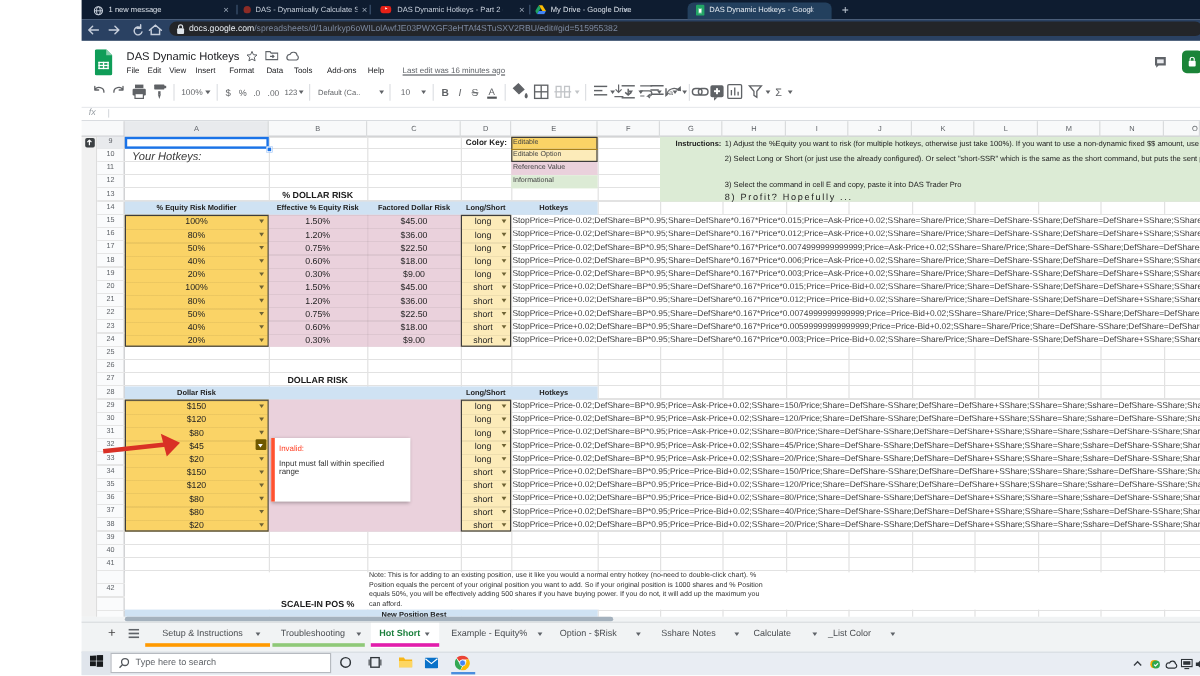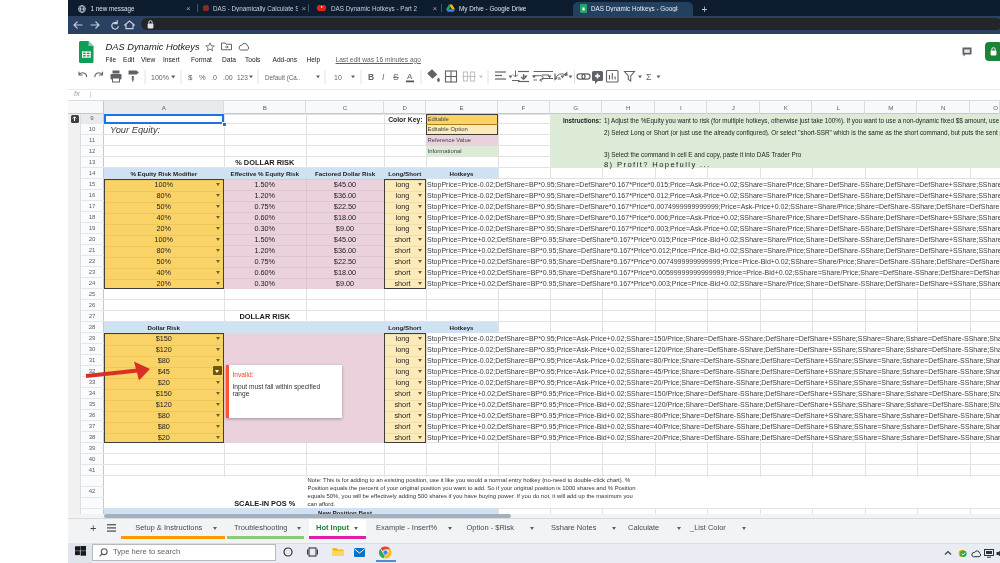--- a/index.html
+++ b/index.html
@@ -44,33 +44,34 @@
 <path d="M20 7 H28 M24.8 3.8 L28 7 L24.8 10.2"></path>
 <path d="M46.2 5.2 A3.3 3.3 0 1 0 47.3 8.6 M46.2 2.6 V5.6 H43.2"></path>
 <path d="M53.5 7.2 L58.5 3 L63.5 7.2 M55 6.5 V10.7 H62 V6.5"></path>
 </g>
     </svg>
 <div class="ab" style="left:141px;top:17.8px;width:861px;height:12.7px;background:#232529;border-radius:6.3px;"></div>
 <svg class="ab" style="left:147px;top:20px" width="7" height="9" viewBox="0 0 7 9">
       <rect x="0.6" y="3.6" width="5.8" height="4.8" rx="0.8" fill="#dfe4ea"></rect>
       <path d="M1.8 3.6 V2.4 a1.7 1.7 0 0 1 3.4 0 V3.6" fill="none" stroke="#dfe4ea" stroke-width="1"></path>
     </svg>
+<div class="ab" style="left:157.5px;top:20.2px;font-size:7.2px;line-height:8px;white-space:nowrap;"><span style="color:#e8edf3;">docs.google.com</span><span style="color:#7c89a0;">/spreadsheets/d/1aulrkyp6oWILolAwfJE03PWXGF3eHTAf4STuSXV2RBU/edit#gid=515955382</span></div>
 <svg class="ab" style="left:78.5px;top:40.5px" width="15" height="22" viewBox="0 0 15 22">
 <path d="M1.5 0 H9.5 L14.5 5 V20.5 A1.5 1.5 0 0 1 13 22 H1.5 A1.5 1.5 0 0 1 0 20.5 V1.5 A1.5 1.5 0 0 1 1.5 0 Z" fill="#0f9d58"></path>
 <path d="M9.5 0 L14.5 5 H9.5 Z" fill="#87ceac"></path>
 <g fill="#fff">
         <rect x="3" y="10.5" width="8.6" height="1.1"></rect>
         <rect x="3" y="13" width="8.6" height="1.1"></rect>
         <rect x="3" y="15.5" width="8.6" height="1.1"></rect>
         <rect x="3" y="10.5" width="1.1" height="6.1"></rect>
         <rect x="6.75" y="10.5" width="1.1" height="6.1"></rect>
         <rect x="10.5" y="10.5" width="1.1" height="6.1"></rect>
       </g>
     </svg>
-<div class="ab" style="left:105.5px;top:42.2px;font-size:9.3px;line-height:10.3px;color:#202124;white-space:nowrap;font-style:italic;">DAS Dynamic Hotkeys</div>
+<div class="ab" style="left:105.5px;top:42.2px;font-size:9.3px;line-height:10.3px;color:#202124;white-space:nowrap;">DAS Dynamic Hotkeys</div>
 <svg class="ab" style="left:205px;top:41.5px" width="10" height="10" viewBox="0 0 24 24">
       <path d="M12 17.27L18.18 21l-1.64-7.03L22 9.24l-7.19-.61L12 2 9.19 8.63 2 9.24l5.46 4.73L5.82 21z" fill="none" stroke="#5f6368" stroke-width="2"></path>
     </svg>
 <svg class="ab" style="left:221px;top:42px" width="11" height="9" viewBox="0 0 22 18">
       <path d="M1 2 h7 l2 2.5 h11 v11 h-20 z" fill="none" stroke="#5f6368" stroke-width="2"></path>
       <path d="M8 10 h6 M12 7.5 l2.5 2.5 L12 12.5" stroke="#5f6368" stroke-width="2" fill="none"></path>
     </svg>
 <svg class="ab" style="left:237.5px;top:43px" width="12" height="8" viewBox="0 0 24 16">
       <path d="M19 6 A6 6 0 0 0 7.5 4.5 A5 5 0 0 0 5 14 H18.5 A4.5 4.5 0 0 0 19 6 Z" fill="none" stroke="#5f6368" stroke-width="2"></path>
     </svg>
@@ -444,21 +445,21 @@
 <div class="ab" style="left:427px;top:422.7px;font-size:7px;line-height:8px;color:#3c3c3c;white-space:nowrap;width:573px;overflow:hidden;">StopPrice=Price+0.02;DefShare=BP*0.95;Price=Price-Bid+0.02;SShare=40/Price;Share=DefShare-SShare;DefShare=DefShare+SShare;SShare=Share;Sshare=DefShare-SShare;Share=0.5*Share;Share=DefShare-Share;DefShare=DefShare+Share</div>
 <div class="ab" style="left:427px;top:433.7px;font-size:7px;line-height:8px;color:#3c3c3c;white-space:nowrap;width:573px;overflow:hidden;">StopPrice=Price+0.02;DefShare=BP*0.95;Price=Price-Bid+0.02;SShare=20/Price;Share=DefShare-SShare;DefShare=DefShare+SShare;SShare=Share;Sshare=DefShare-SShare;Share=0.5*Share;Share=DefShare-Share;DefShare=DefShare+Share</div>
 <div class="ab" style="left:307.5px;top:477.3px;font-size:5.9px;line-height:6.9px;color:#333;white-space:nowrap;">Note: This is for adding to an existing position, use it like you would a normal entry hotkey (no-need to double-click chart). %</div>
 <div class="ab" style="left:307.5px;top:485.05px;font-size:5.9px;line-height:6.9px;color:#333;white-space:nowrap;">Position equals the percent of your original position you want to add. So if your original position is 1000 shares and % Position</div>
 <div class="ab" style="left:307.5px;top:492.8px;font-size:5.9px;line-height:6.9px;color:#333;white-space:nowrap;">equals 50%, you will be effectively adding 500 shares if you have buying power. If you do not, it will add up the maximum you</div>
 <div class="ab" style="left:307.5px;top:500.55px;font-size:5.9px;line-height:6.9px;color:#333;white-space:nowrap;">can afford.</div>
 <div class="ab" style="left:223.5px;top:499.5px;width:82.5px;text-align:center;font-size:7.4px;line-height:8.4px;color:#1a1a1a;white-space:nowrap;font-weight:bold;">SCALE-IN POS %</div>
 <div class="ab" style="left:104px;top:507.5px;width:393.5px;height:6px;background:#cfe2f3;"></div>
 <div class="ab" style="left:306px;top:508.8px;width:78px;text-align:center;font-size:6.2px;line-height:7.2px;color:#222;white-space:nowrap;font-weight:bold;">New Position Best</div>
 <div class="ab" style="left:386px;top:116px;width:36.5px;text-align:right;font-size:6.8px;line-height:7.8px;color:#222;white-space:nowrap;"><b>Color Key:</b></div>
-<div class="ab" style="left:110px;top:124.5px;font-size:9.3px;line-height:10.3px;color:#3a3a3a;white-space:nowrap;font-style:italic;">Your Equity:</div>
+<div class="ab" style="left:110px;top:124.5px;font-size:9.3px;line-height:10.3px;color:#3a3a3a;white-space:nowrap;font-style:italic;">Your Hotkeys:</div>
 <div class="ab" style="left:104px;top:114px;width:120px;height:10px;border:2px solid #1a73e8;box-sizing:border-box;background:transparent;"></div>
 <div class="ab" style="left:221.5px;top:121.5px;width:5px;height:5px;background:#1a73e8;border:1px solid #fff;box-sizing:border-box;"></div>
 <div class="ab" style="left:563px;top:117.3px;font-size:6.3px;line-height:7.3px;color:#222;white-space:nowrap;"><b>Instructions:</b></div>
 <div class="ab" style="left:604px;top:117.3px;font-size:6.3px;line-height:7.3px;color:#222;white-space:nowrap;width:396px;overflow:hidden;">1) Adjust the %Equity you want to risk (for multiple hotkeys, otherwise just take 100%). If you want to use a non-dynamic fixed $$ amount, use the s</div>
 <div class="ab" style="left:604px;top:128.8px;font-size:6.3px;line-height:7.3px;color:#222;white-space:nowrap;width:396px;overflow:hidden;">2) Select Long or Short (or just use the already configured). Or select "short-SSR" which is the same as the short command, but puts the sent price</div>
 <div class="ab" style="left:604px;top:150.5px;font-size:6.3px;line-height:7.3px;color:#222;white-space:nowrap;">3) Select the command in cell E and copy, paste it into DAS Trader Pro</div>
 <div class="ab" style="left:604px;top:160.7px;font-size:7.6px;line-height:8.6px;color:#222;white-space:nowrap;letter-spacing:1.4px;">8) Profit? Hopefully ...</div>
 <svg class="ab" style="left:80px;top:357px" width="80" height="28" viewBox="0 0 80 28">
 <line x1="6" y1="19" x2="58" y2="13.5" stroke="#d93025" stroke-width="3.8"></line>
 <path d="M54 4.5 L70 12 L59 23.5 Z" fill="#d93025"></path>
@@ -476,23 +477,23 @@
         <rect y="0" width="9" height="1.4"></rect>
         <rect y="3.2" width="9" height="1.4"></rect>
         <rect y="6.4" width="9" height="1.4"></rect>
       </g>
     </svg>
 <div class="ab" style="left:309px;top:518.5px;width:56.5px;height:21px;background:#fff;"></div>
 <div class="ab" style="left:135.2px;top:523.5px;font-size:7.5px;line-height:8.5px;color:#494c50;white-space:nowrap;">Setup &amp; Instructions</div>
 <div class="ab" style="left:213px;top:526.5px;width:0;height:0;border-left:2.5px solid transparent;border-right:2.5px solid transparent;border-top:3.2px solid #5f6368;"></div>
 <div class="ab" style="left:234px;top:523.5px;font-size:7.5px;line-height:8.5px;color:#494c50;white-space:nowrap;">Troubleshooting</div>
 <div class="ab" style="left:297px;top:526.5px;width:0;height:0;border-left:2.5px solid transparent;border-right:2.5px solid transparent;border-top:3.2px solid #5f6368;"></div>
-<div class="ab" style="left:316px;top:523.5px;font-size:7.5px;line-height:8.5px;color:#1b7f3c;white-space:nowrap;"><b>Hot Input</b></div>
+<div class="ab" style="left:316px;top:523.5px;font-size:7.5px;line-height:8.5px;color:#1b7f3c;white-space:nowrap;"><b>Hot Short</b></div>
 <div class="ab" style="left:354px;top:526.5px;width:0;height:0;border-left:2.5px solid transparent;border-right:2.5px solid transparent;border-top:3.2px solid #5f6368;"></div>
-<div class="ab" style="left:376px;top:523.5px;font-size:7.5px;line-height:8.5px;color:#494c50;white-space:nowrap;">Example - Insert%</div>
+<div class="ab" style="left:376px;top:523.5px;font-size:7.5px;line-height:8.5px;color:#494c50;white-space:nowrap;">Example - Equity%</div>
 <div class="ab" style="left:448px;top:526.5px;width:0;height:0;border-left:2.5px solid transparent;border-right:2.5px solid transparent;border-top:3.2px solid #5f6368;"></div>
 <div class="ab" style="left:466.5px;top:523.5px;font-size:7.5px;line-height:8.5px;color:#494c50;white-space:nowrap;">Option - $Risk</div>
 <div class="ab" style="left:530px;top:526.5px;width:0;height:0;border-left:2.5px solid transparent;border-right:2.5px solid transparent;border-top:3.2px solid #5f6368;"></div>
 <div class="ab" style="left:551px;top:523.5px;font-size:7.5px;line-height:8.5px;color:#494c50;white-space:nowrap;">Sshare Notes</div>
 <div class="ab" style="left:612px;top:526.5px;width:0;height:0;border-left:2.5px solid transparent;border-right:2.5px solid transparent;border-top:3.2px solid #5f6368;"></div>
 <div class="ab" style="left:628px;top:523.5px;font-size:7.5px;line-height:8.5px;color:#494c50;white-space:nowrap;">Calculate</div>
 <div class="ab" style="left:677px;top:526.5px;width:0;height:0;border-left:2.5px solid transparent;border-right:2.5px solid transparent;border-top:3.2px solid #5f6368;"></div>
 <div class="ab" style="left:690px;top:523.5px;font-size:7.5px;line-height:8.5px;color:#494c50;white-space:nowrap;">_List Color</div>
 <div class="ab" style="left:742px;top:526.5px;width:0;height:0;border-left:2.5px solid transparent;border-right:2.5px solid transparent;border-top:3.2px solid #5f6368;"></div>
 <div class="ab" style="left:121px;top:536px;width:103.5px;height:3px;background:#f90;"></div>

